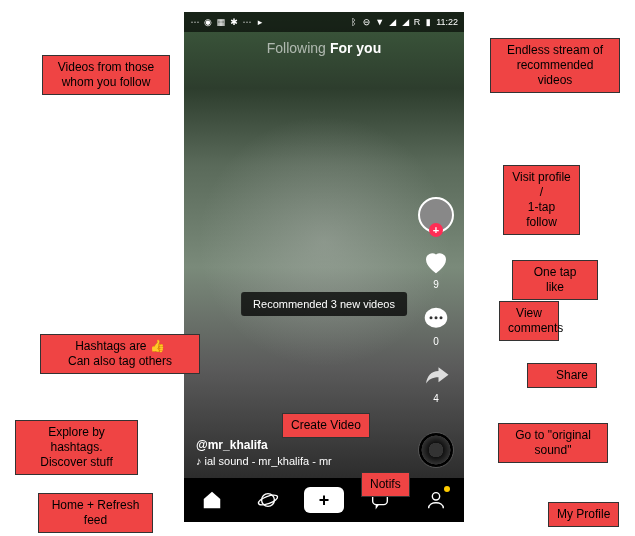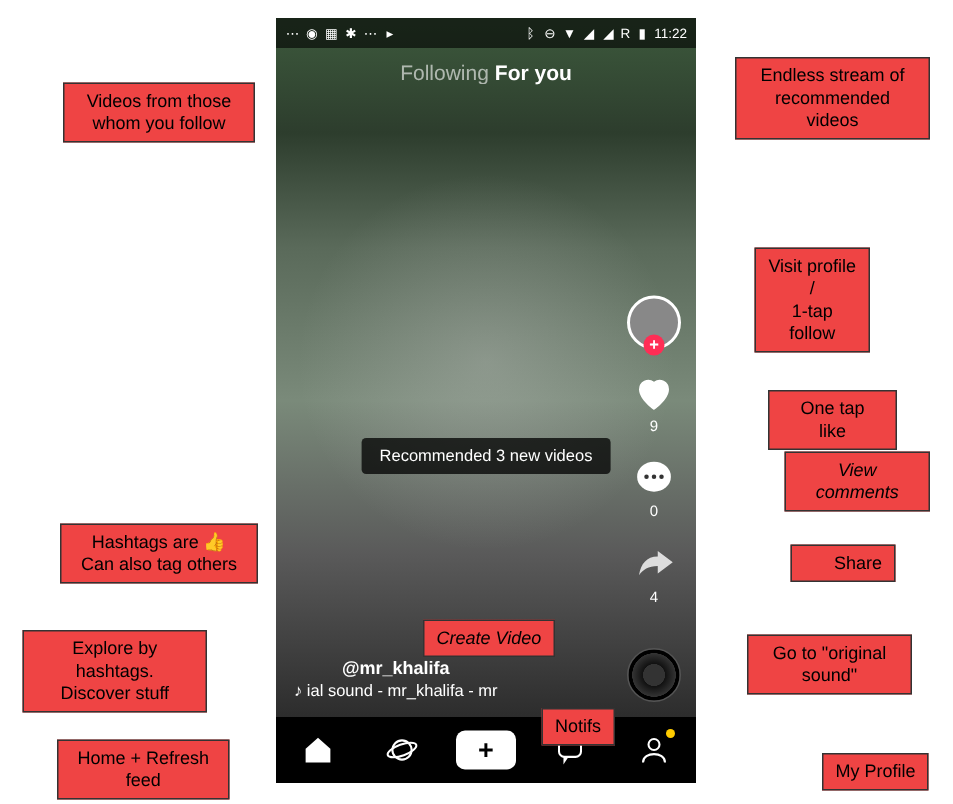--- a/index.html
+++ b/index.html
@@ -22,21 +22,21 @@
   .rail-count { font-size:10px; color:#fff; }
   .avatar-circle { width:36px; height:36px; border-radius:50%; background:#888; border:2px solid #fff; position:relative; }
   .avatar-circle::after { content:"+"; position:absolute; bottom:-6px; left:50%; transform:translateX(-50%); width:14px; height:14px; background:#ff2d55; border-radius:50%; color:#fff; font-size:11px; line-height:14px; text-align:center; font-weight:bold; }
   .heart-icon { width:30px; height:30px; }
   .comment-icon { width:30px; height:30px; }
   .share-icon { width:30px; height:30px; }
   .sound-disc { width:36px; height:36px; border-radius:50%; background:radial-gradient(circle,#333 30%,#111 31%,#333 60%,#000 61%); border:1px solid #555; position:absolute; right:10px; bottom:54px; }
   
   .toast { position:absolute; left:50%; top:280px; transform:translateX(-50%); background:rgba(0,0,0,0.75); color:#fff; font-size:11px; padding:6px 12px; border-radius:3px; white-space:nowrap; }
   
-  .caption-area { position:absolute; left:12px; bottom:52px; color:#fff; font-size:11px;text-align:center; }
+  .caption-area { position:absolute; left:12px; bottom:52px; color:#fff; font-size:11px; }
   .caption-area > div { margin-bottom:3px; }
   .username { font-weight:600; font-size:12px; }
   
   .bottom-nav { position:absolute; bottom:0; left:0; right:0; height:44px; background:#000; display:flex; align-items:center; justify-content:space-around; }
   .nav-item { width:40px; height:40px; display:flex; align-items:center; justify-content:center; position:relative; }
   .create-btn { width:40px; height:26px; background:#fff; border-radius:6px; display:flex; align-items:center; justify-content:center; position:relative; }
   .create-btn::before { content:""; position:absolute; left:-3px; top:0; bottom:0; width:6px; background:#25f4ee; border-radius:6px 0 0 6px; z-index:-1; }
   .create-btn::after { content:""; position:absolute; right:-3px; top:0; bottom:0; width:6px; background:#ff2d55; border-radius:0 6px 6px 0; z-index:-1; }
   .create-plus { font-size:18px; font-weight:bold; color:#000; }
   .notif-dot { position:absolute; top:6px; right:6px; width:6px; height:6px; background:#ffcc00; border-radius:50%; }
@@ -141,26 +141,26 @@
         </svg>
       <div class="notif-dot"></div>
     </div>
   </div>
 </div>
 
 <div class="callout" style="left:42px; top:55px; width:128px;">Videos from those<br>whom you follow</div>
 <div class="callout" style="left:490px; top:38px; width:130px;">Endless stream of<br>recommended videos</div>
 <div class="callout" style="left:503px; top:165px; width:77px;">Visit profile /<br>1-tap follow</div>
 <div class="callout" style="left:512px; top:232px; width:86px;margin-top:28px;">One tap<br>like</div>
-<div class="callout" style="left:523px; top:301px; width:97px;font-style:italic;">View<br>comments</div>
+<div class="callout" style="left:499px; top:301px; width:60px;">View<br>comments</div>
 <div class="callout" style="left:527px; top:363px;padding-left:28px;">Share</div>
-<div class="callout" style="left:40px; top:349px; width:132px;">Hashtags are 👍<br>Can also tag others</div>
+<div class="callout" style="left:40px; top:334px; width:160px;">Hashtags are 👍<br>Can also tag others</div>
 <div class="callout" style="left:15px; top:420px; width:123px;">Explore by hashtags.<br>Discover stuff</div>
 <div class="callout" style="left:38px; top:493px; width:115px;">Home + Refresh<br>feed</div>
-<div class="callout" style="left:282px; top:413px;font-style:italic;">Create Video</div>
+<div class="callout" style="left:282px; top:413px;">Create Video</div>
 <div class="callout" style="left:361px; top:472px;">Notifs</div>
 <div class="callout" style="left:498px; top:423px; width:110px;">Go to "original<br>sound"</div>
 <div class="callout" style="left:548px; top:502px;">My Profile</div>
 
 <svg class="leaders">
   <line x1="170" y1="70" x2="290" y2="43"></line>
   <line x1="490" y1="53" x2="380" y2="43"></line>
   <line x1="503" y1="182" x2="455" y2="210"></line>
   <line x1="522" y1="248" x2="455" y2="260"></line>
   <line x1="523" y1="318" x2="455" y2="318"></line>

